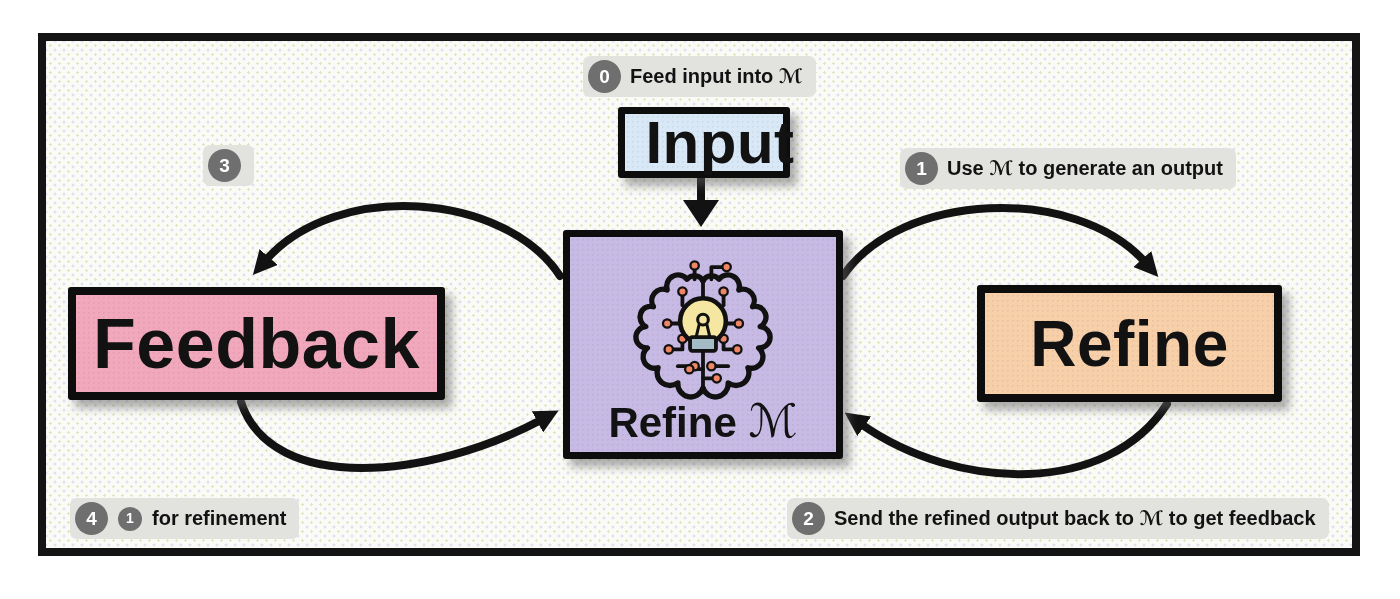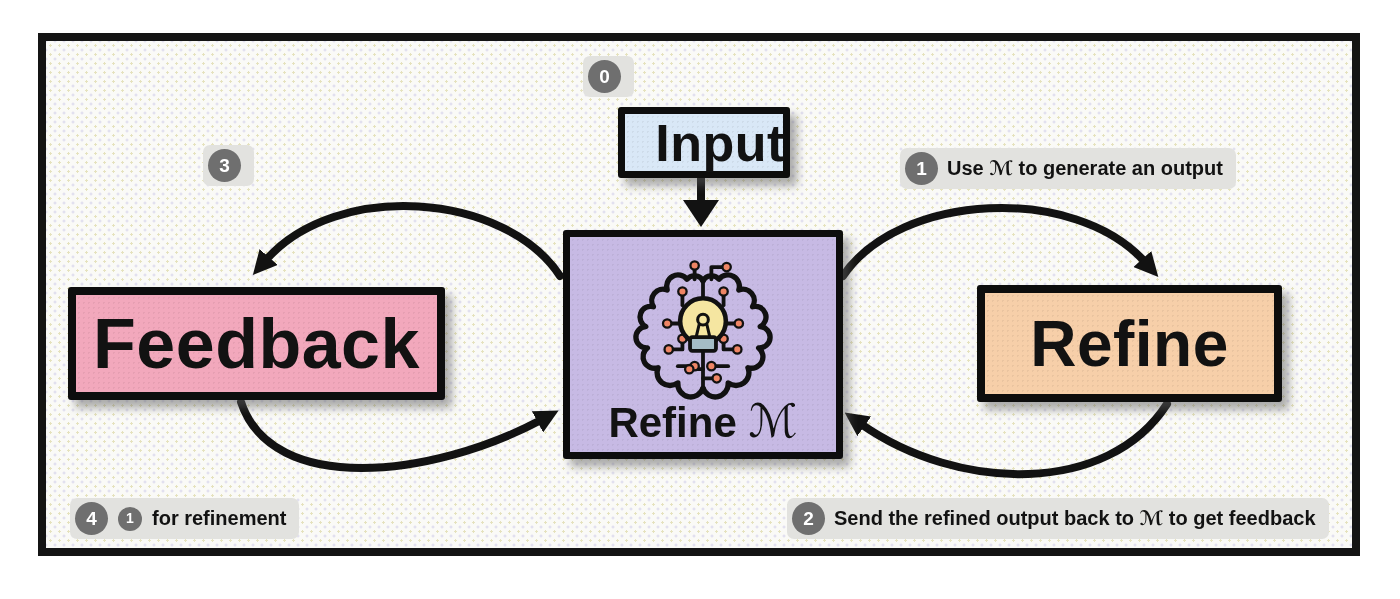--- a/index.html
+++ b/index.html
@@ -22,21 +22,21 @@
   
   .node{
     position:absolute;box-sizing:border-box;border:8px solid #0d0d0d;border-radius:3px;
     display:flex;align-items:center;justify-content:center;z-index:2;
     box-shadow:7px 8px 9px rgba(95,95,95,.5);
     background-image:radial-gradient(rgba(0,0,0,0.05) 1px, transparent 1px);
     background-size:5px 5px;
   }
   .node-label{font-weight:700;line-height:1;letter-spacing:.5px;}
   .node-input{left:618px;top:107px;width:172px;height:71px;background-color:#d9e8f7;border-width:7px;}
-  .node-input .node-label{font-size:52px;margin-left:32px;}
+  .node-input .node-label{font-size:60px;margin-left:32px;}
   .node-feedback{left:68px;top:287px;width:377px;height:113px;background-color:#f2a8bc;}
   .node-feedback .node-label{font-size:70px;}
   .node-refine{left:977px;top:285px;width:305px;height:117px;background-color:#f7cfa9;}
   .node-refine .node-label{font-size:64px;}
   .node-model{left:563px;top:230px;width:280px;height:229px;background-color:#c7bae4;border-width:7px;display:block;}
   .model-icon{position:absolute;left:50%;top:9px;transform:translateX(-50%);}
   .model-label{position:absolute;left:0;right:0;bottom:8px;text-align:center;font-weight:700;font-size:42px;line-height:1;}
   .script-m{font-family:"DejaVu Sans","DejaVu Serif",serif;font-weight:400;font-size:46px;}
   
   .pill{
@@ -141,20 +141,21 @@
       </g>
     </svg>
     <div class="model-label">
       <span>Refine</span>
       <span class="script-m">ℳ</span>
     </div>
   </div>
 
   <div class="pill pill-0">
     <span class="badge">0</span>
+    <span>Feed input into ℳ</span>
   </div>
 
   <div class="pill pill-1">
     <span class="badge">1</span>
     <span>Use ℳ to generate an output</span>
   </div>
 
   <div class="pill pill-2">
     <span class="badge">2</span>
     <span>Send the refined output back to ℳ to get feedback</span>

